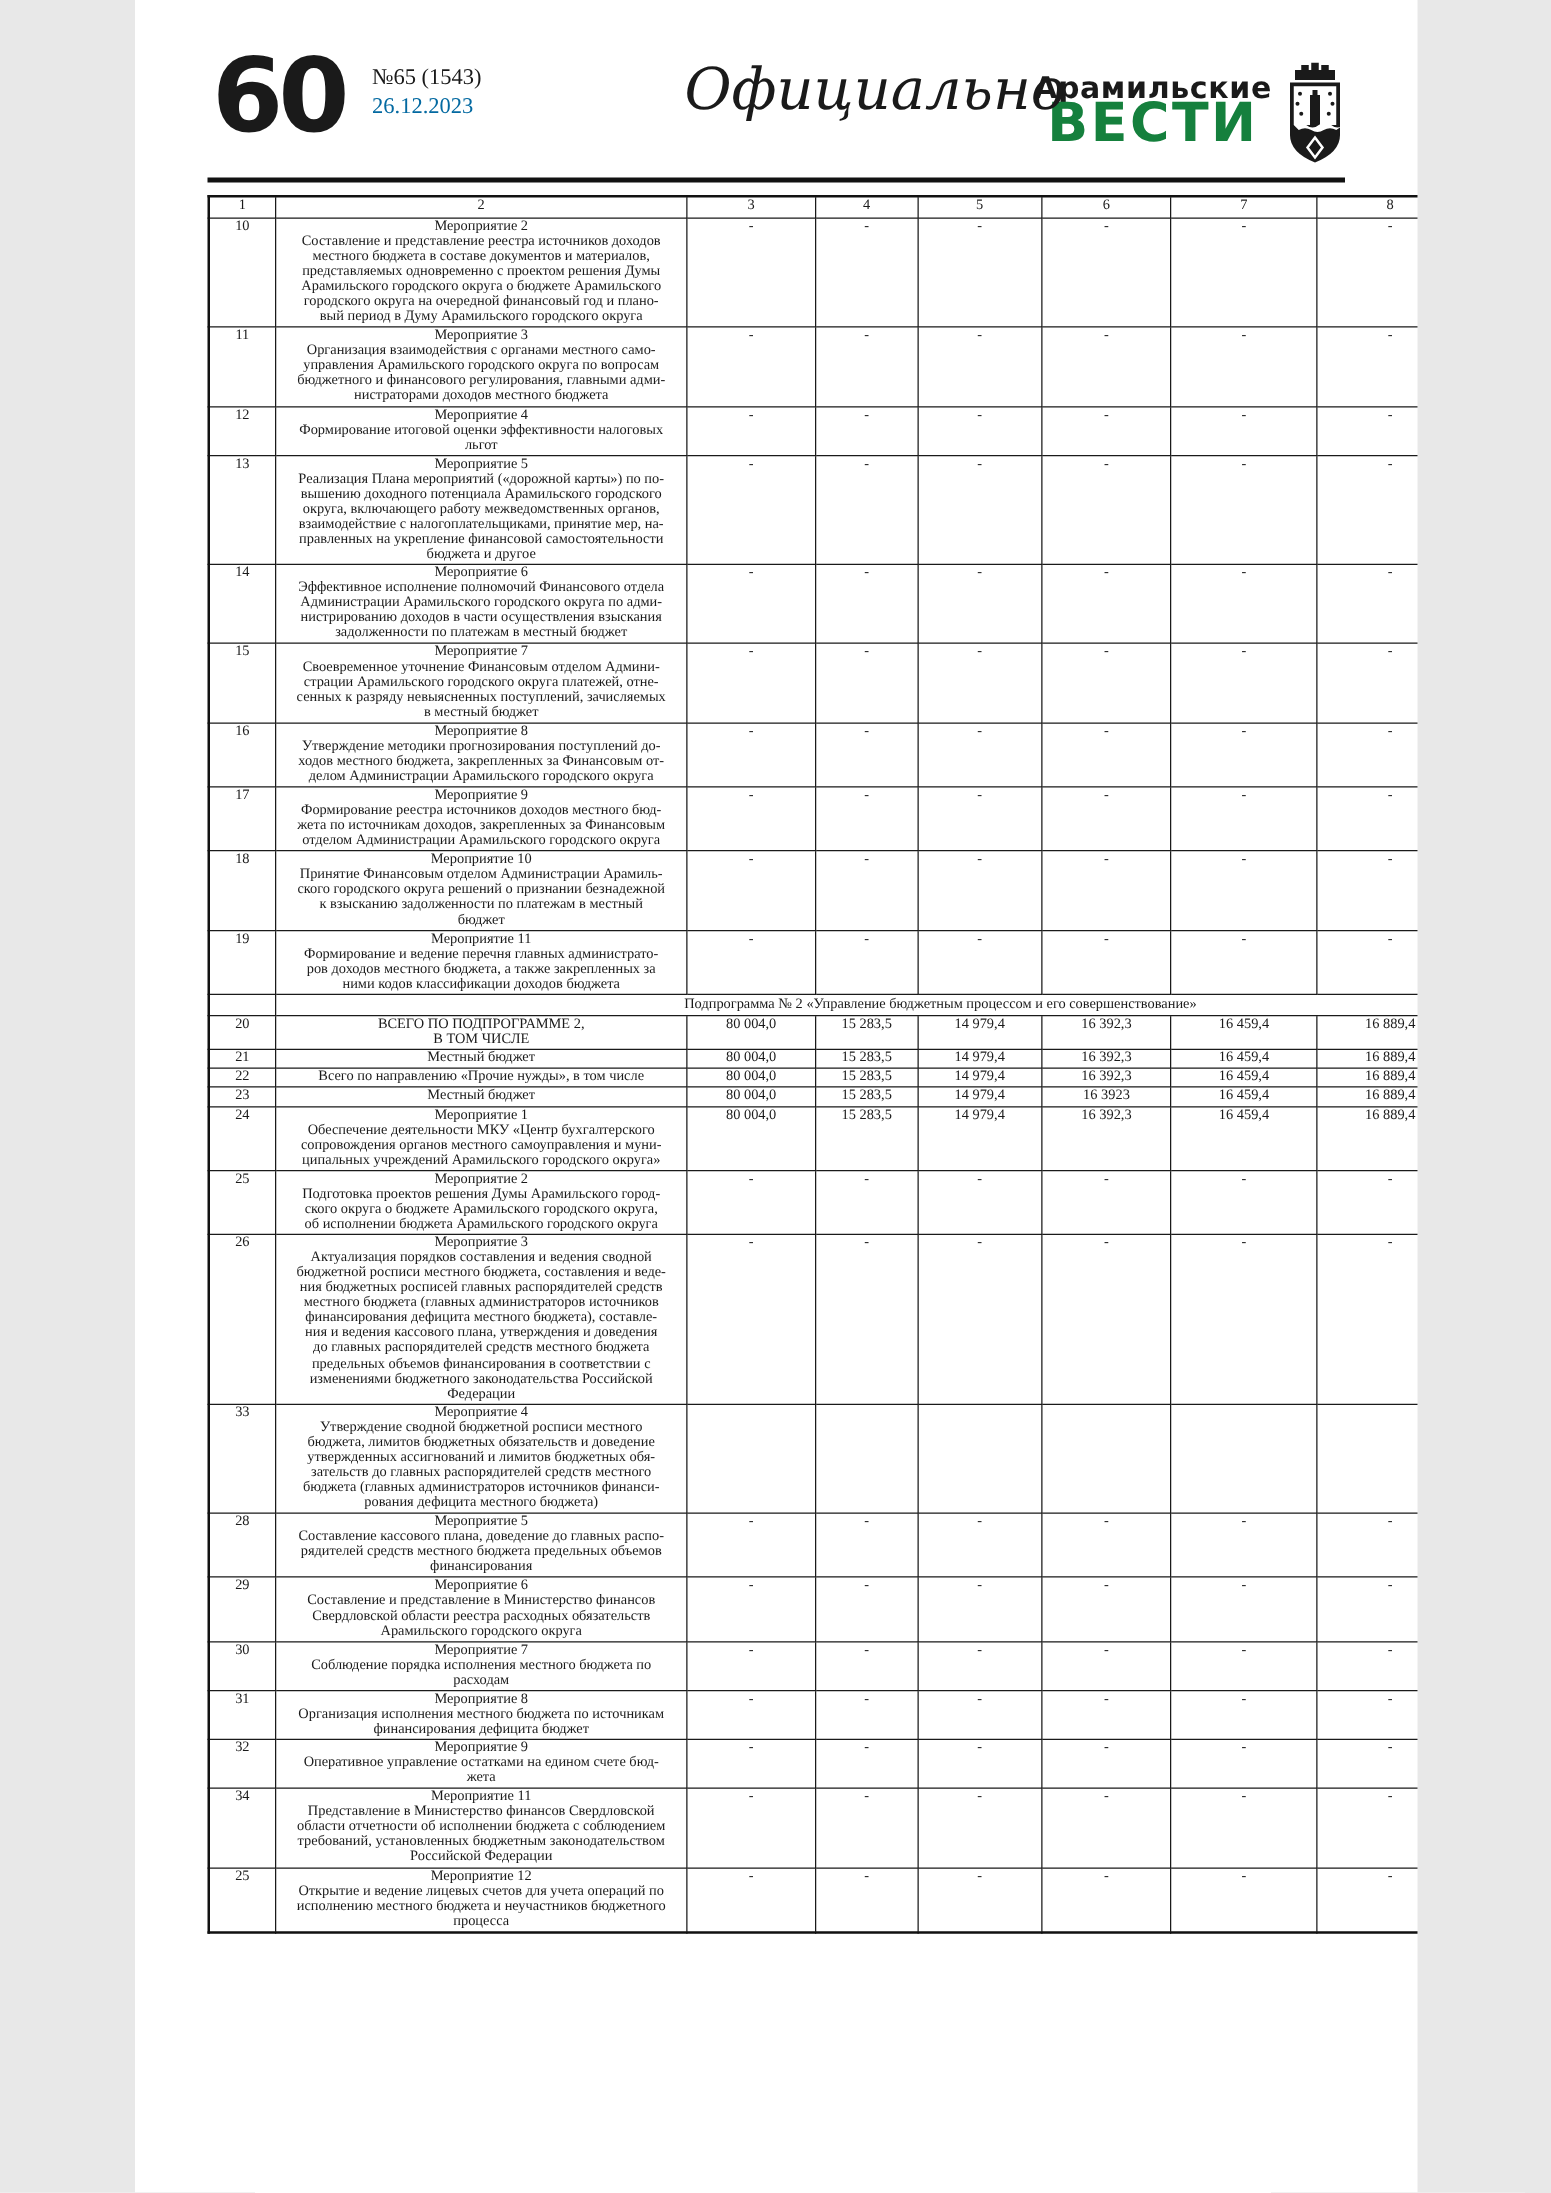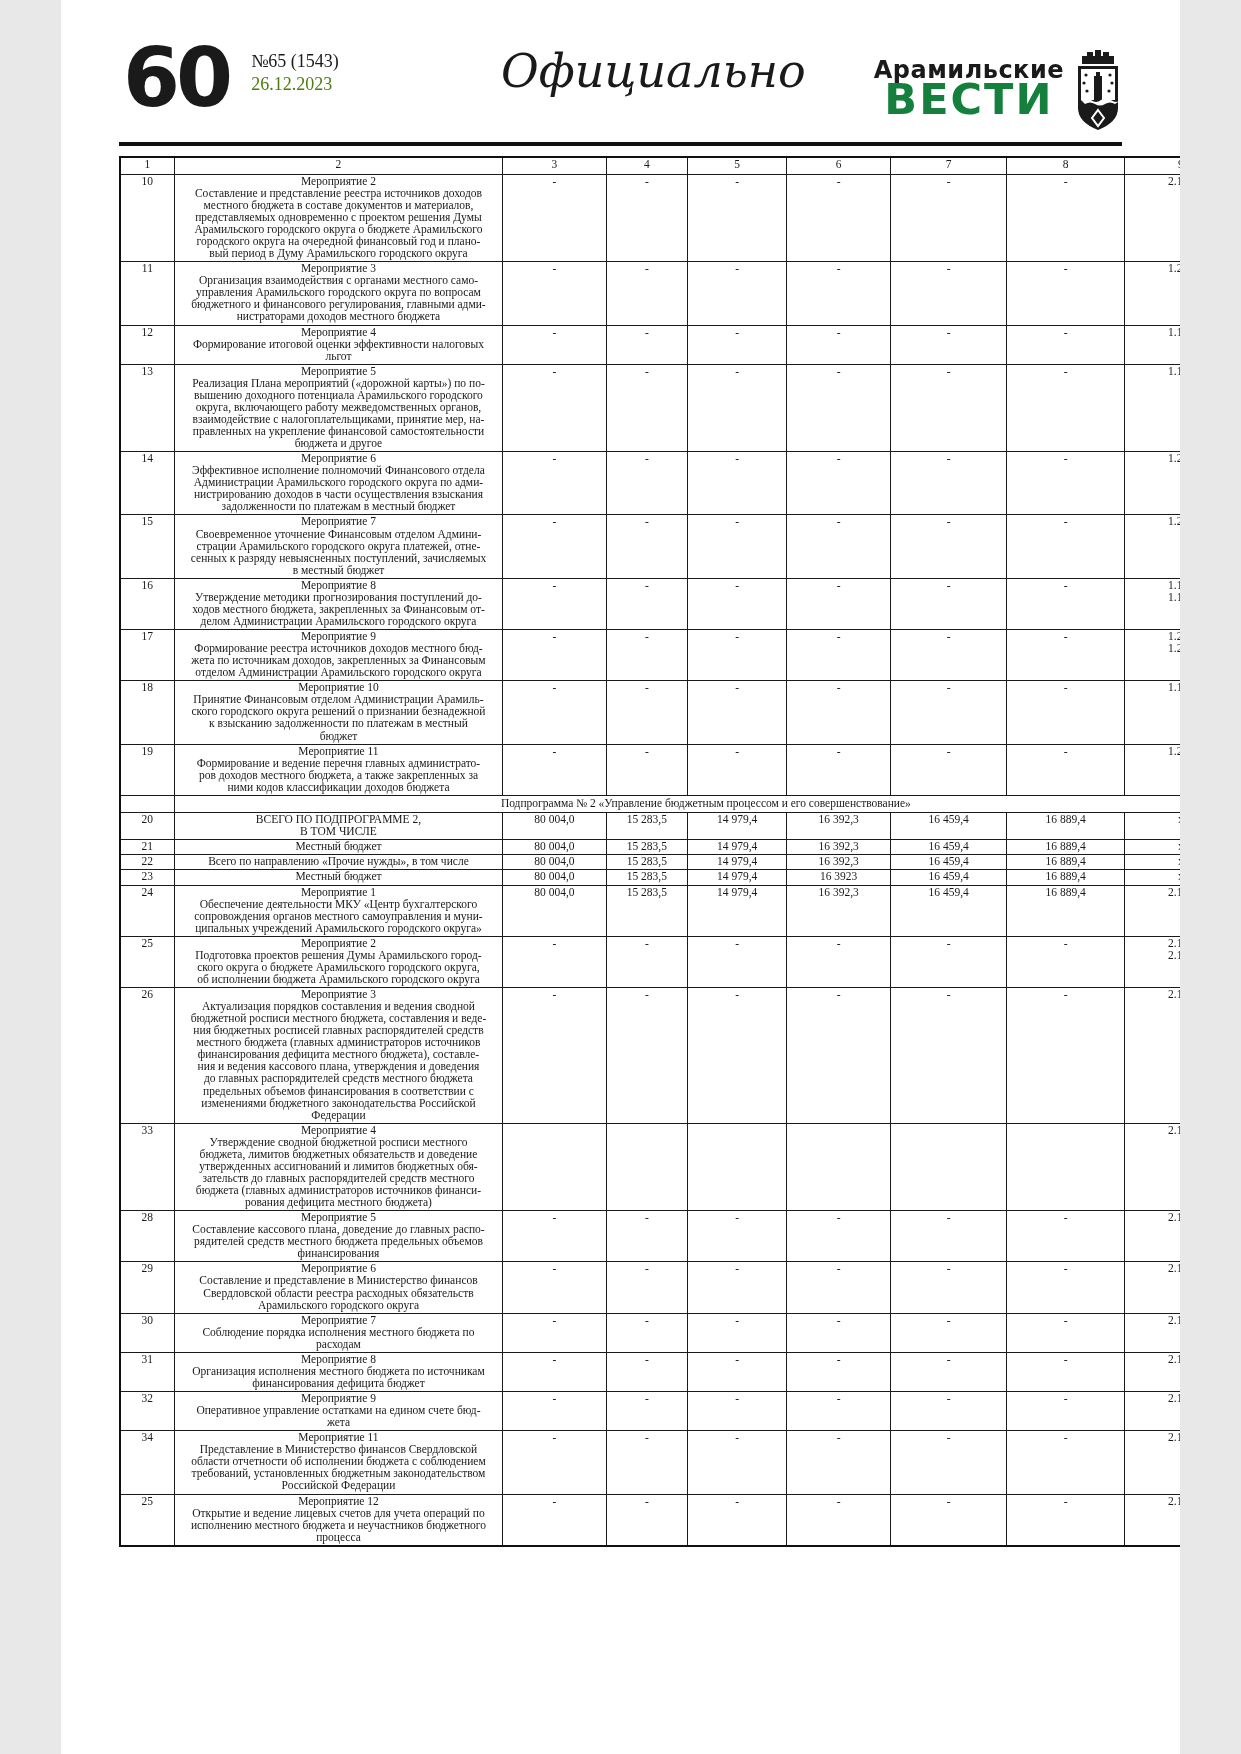--- a/index.html
+++ b/index.html
@@ -1,22 +1,22 @@
 <!DOCTYPE html>
 <html><head>
 <meta charset="utf-8">
 <style>
   html,body{margin:0;padding:0;background:#e8e8e8;}
-  .page{position:relative;width:1119px;height:1754px;background:#ffffff;margin:0 auto;
+  .page{position:relative;width:1026px;height:1754px;background:#ffffff;margin:0 auto;
         font-family:"Liberation Serif",serif;color:#1a1a1a;overflow:hidden;}
   
   .masthead-row{display:flex;align-items:flex-start;padding:44px 58px 0 62px;position:relative;height:92px;}
   .page-number{font-family:"DejaVu Sans",sans-serif;font-weight:bold;font-size:82px;line-height:0.82;letter-spacing:-4px;}
   .issue-block{margin-left:22px;margin-top:6px;font-size:18px;line-height:1.3;}
-  .issue-date{color:#4d7c0f;}
+  .issue-date{color:#0369a1;}
   .section-title{position:absolute;left:440px;top:48px;font-family:"DejaVu Serif",serif;
                  font-style:italic;font-size:46px;line-height:1;}
   .brand{margin-left:auto;display:flex;align-items:flex-start;gap:10px;margin-top:14px;}
   .brand-text{text-align:center;}
   .brand-top{font-family:"DejaVu Sans",sans-serif;font-weight:bold;font-size:24px;line-height:1;letter-spacing:0.5px;}
   .brand-bottom{font-family:"DejaVu Sans",sans-serif;font-weight:bold;font-size:43px;line-height:0.82;
                 color:#15803d;letter-spacing:2px;}
   .crest{margin-top:-8px;}
   .header-rule{margin:6px 58px 10px 58px;border-top:4px solid #111;}
   

